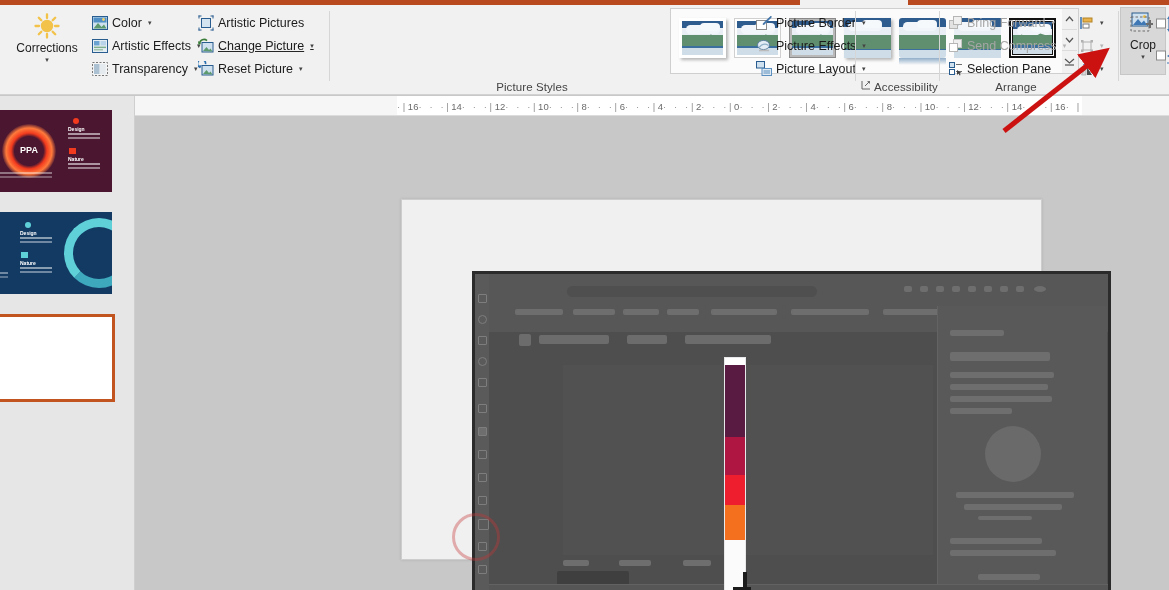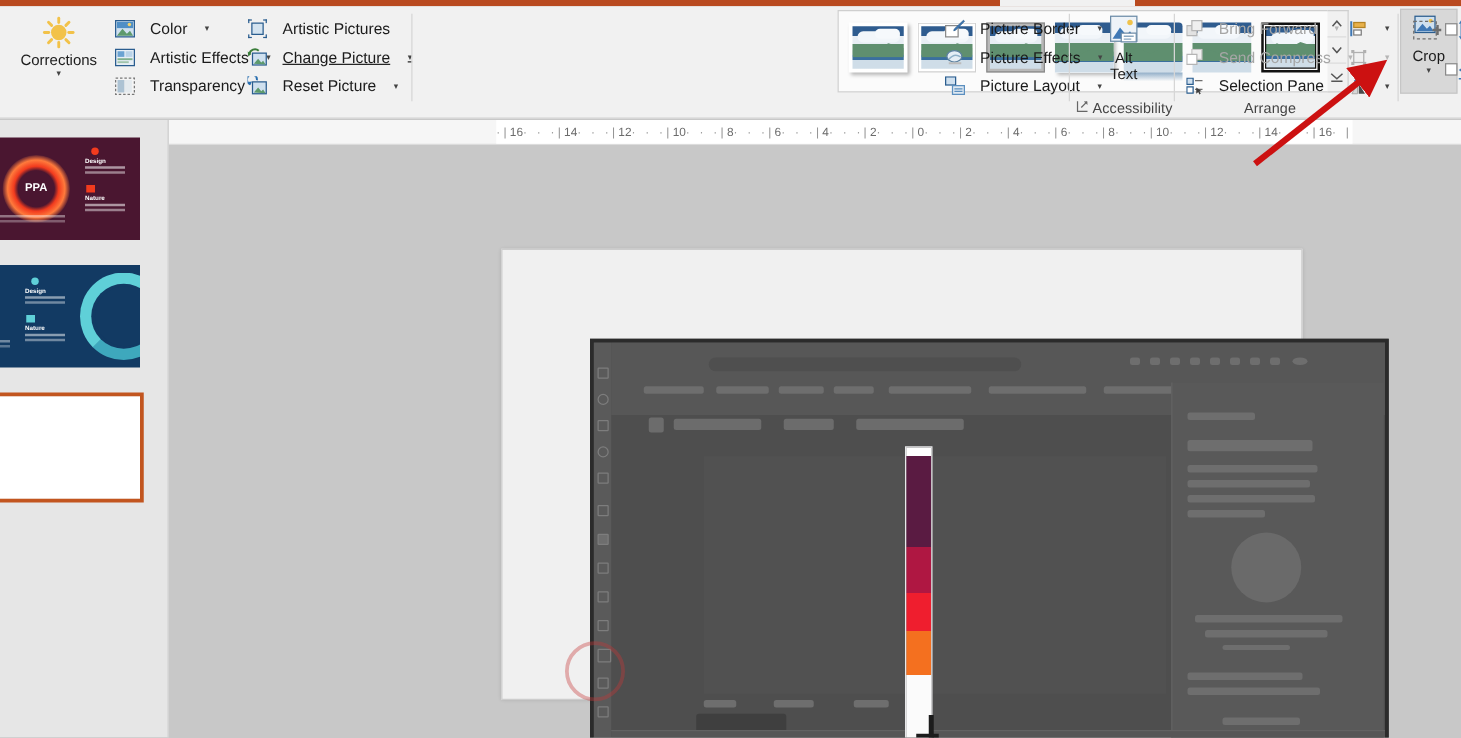--- a/index.html
+++ b/index.html
@@ -42,21 +42,21 @@
   .bigbtn {
     position:absolute; display:flex; flex-direction:column; align-items:center;
     justify-content:flex-start; cursor:default; border:1px solid transparent;
   }
   .bigbtn .lbl { font-size:12px; color:#1c1c1c; line-height:13px; text-align:center; }
   .bigbtn .caret { font-size:7px; color:#444; line-height:8px; margin-top:1px; }
   .bigbtn.hot { background:#d8d8d8; border:1px solid #c6c6c6; }
 
   
   .smbtn {
-    position:absolute; display:flex; align-items:center; gap:12px;
+    position:absolute; display:flex; align-items:center; gap:4px;
     height:19px; padding:0 3px; cursor:default; white-space:nowrap;
     border:1px solid transparent;
   }
   .smbtn .lbl { font-size:12.5px; color:#1b1b1b; }
   .smbtn.dim .lbl { color:#a6a6a6; }
   .smbtn .caret { font-size:7px; color:#444; margin-left:2px; }
   .smbtn.dim .caret { color:#b5b5b5; }
 
   .ico { display:inline-block; flex:0 0 auto; position:relative; }
 
@@ -479,38 +479,25 @@
           <rect x="0.5" y="0.5" width="8" height="6.5" fill="#cfe0ef" stroke="#2a5d8f"></rect>
           <rect x="6" y="7.5" width="9.5" height="7" fill="#dfe9f2" stroke="#5b8fbf"></rect>
           <line x1="7.5" y1="10" x2="14" y2="10" stroke="#5b8fbf"></line>
           <line x1="7.5" y1="12" x2="14" y2="12" stroke="#5b8fbf"></line>
         </svg>
       </span>
       <span class="lbl">Picture Layout</span>
       <span class="caret">▾</span>
     </div>
 
+    <div class="grp-label" style="left:0;width:400px;">Picture Styles</div>
     <div class="grp-sep" style="left:523px;"></div>
   </div>
 
   <div class="grp" style="left:857px;width:83px;">
-    <div class="bigbtn" style="left:18px; top:6px; width:48px; height:62px;">
-      <span class="ico" style="width:30px;height:28px;">
-        <svg viewBox="0 0 30 28" width="30" height="28">
-          <rect x="4.5" y="1" width="21" height="20" fill="#eef3f8" stroke="#6d8ca8"></rect>
-          <circle cx="20" cy="6" r="2.2" fill="#f0c24a"></circle>
-          <path d="M6 19 L12 10 L17 16 L20 13 L24 19 Z" fill="#3f78b5"></path>
-          <rect x="13" y="14.5" width="12" height="7" fill="#fff" stroke="#6d8ca8"></rect>
-          <line x1="15" y1="17" x2="23" y2="17" stroke="#8aa7c0" stroke-width="1.1"></line>
-          <line x1="15" y1="19.3" x2="21" y2="19.3" stroke="#8aa7c0" stroke-width="1.1"></line>
-        </svg>
-      </span>
-      <span class="lbl">Alt</span>
-      <span class="lbl">Text</span>
-    </div>
     <span style="position:absolute; left:4px; bottom:3px; font-size:9px; color:#555;">
       <svg width="10" height="10" viewBox="0 0 10 10">
           <path d="M1 1 L1 9 L9 9" stroke="#666" fill="none"></path>
           <path d="M4 6 L8.5 1.5" stroke="#666"></path>
           <path d="M8.8 1 L9 4 L6 1.2Z" fill="#666"></path>
         </svg>
     </span>
     <div class="grp-label" style="left:14px;width:70px;text-align:center;">Accessibility</div>
     <div class="grp-sep" style="left:82px;"></div>
   </div>

